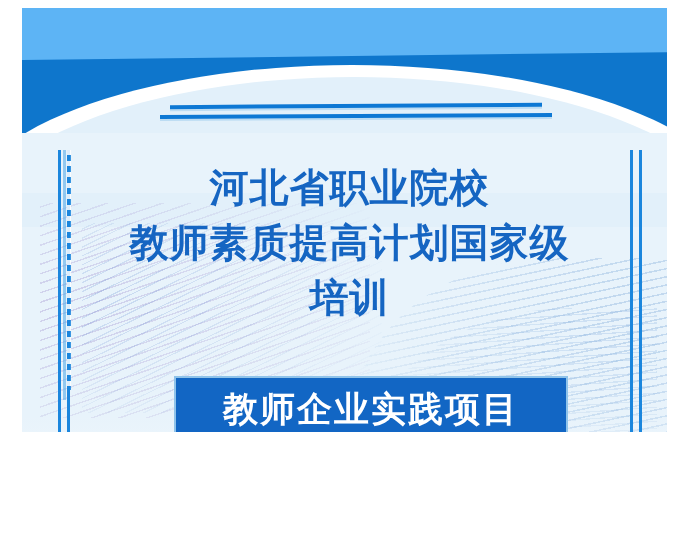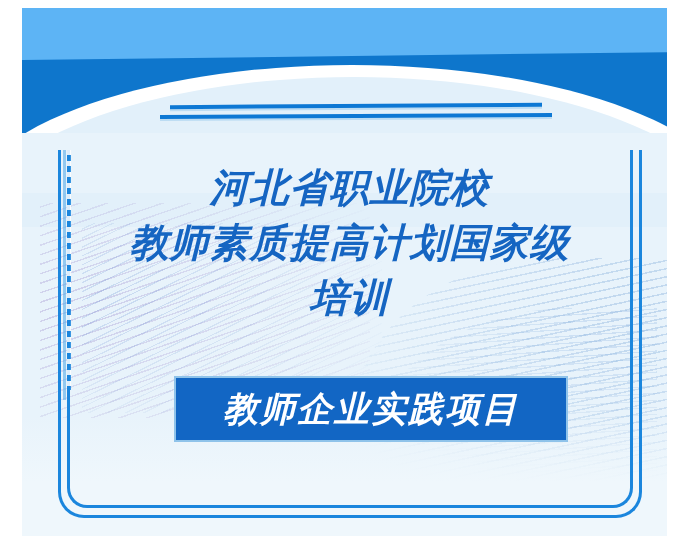--- a/index.html
+++ b/index.html
@@ -3,24 +3,23 @@
 <meta charset="utf-8">
 <style>
   html,body{margin:0;padding:0;background:#ffffff;}
   body{
     width:688px;height:544px;overflow:hidden;
     font-family:"DejaVu Sans","Liberation Sans",sans-serif;
   }
 
   #poster{
     position:relative;
-    width:688px;height:544px;
+    width:688px;height:432px;
     background:#ffffff;
     overflow:hidden;
-    font-style:italic;
   }
 
   
   .card{
     position:absolute;
     left:22px; top:8px;
     width:645px; height:528px;
     background:#e8f3fb;
     overflow:hidden;
   }

